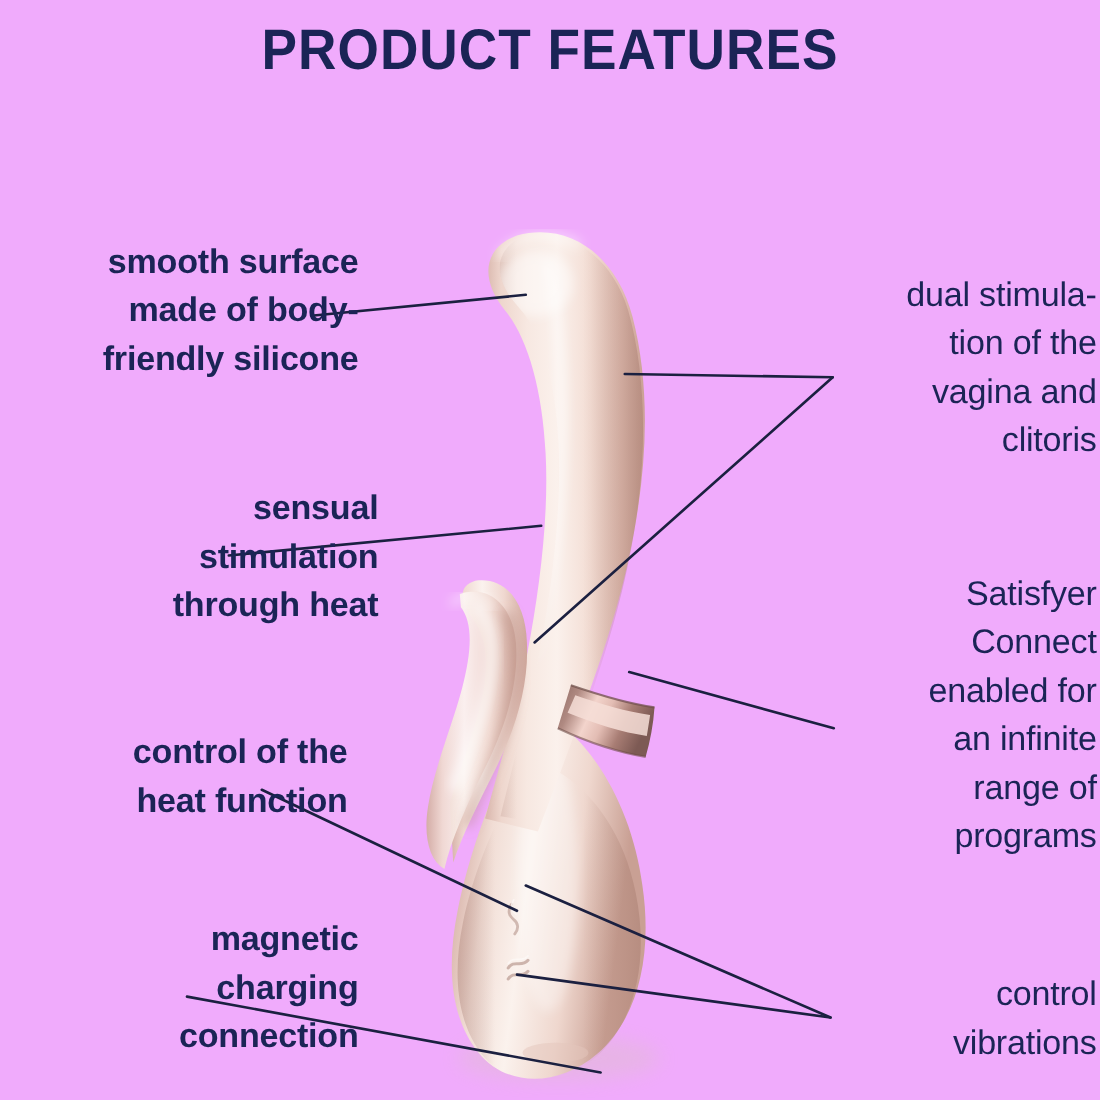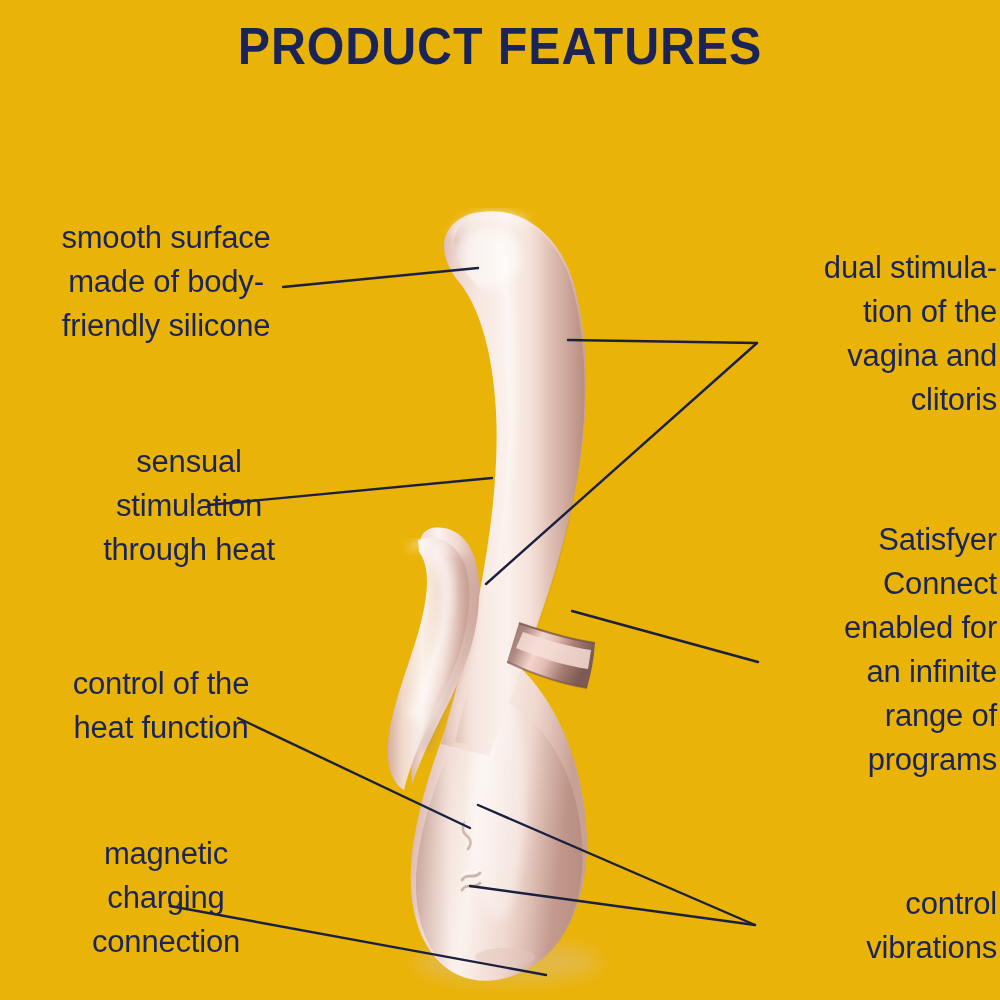--- a/index.html
+++ b/index.html
@@ -4,21 +4,21 @@
 <style>
   html, body {
     margin: 0;
     padding: 0;
     background: #ffffff;
   }
   #page {
     position: relative;
     width: 1000px;
     height: 1000px;
-    background: #eab308;
+    background: #f0abfc;
     overflow: hidden;
     font-family: "Liberation Sans", sans-serif;
     color: #1b1f47;
   }
 
   
   #title {
     position: absolute;
     top: 16px;
     left: 0;
@@ -37,21 +37,21 @@
   
   .callout {
     position: absolute;
     font-family: "Liberation Sans", sans-serif;
     font-size: 31px;
     line-height: 1.42;
     color: #1b2456;
     white-space: pre-line;
     letter-spacing: -0.2px;
   }
-  .callout.left  { text-align: center; }
+  .callout.left  { text-align: right; font-weight: bold; }
   .callout.right { text-align: right; }
 
   #label-smooth-surface   { left: 6px;  top: 216px; width: 320px; }
   #label-sensual-heat     { left: 6px;  top: 440px; width: 310px; margin-left: 28px; }
   #label-heat-control     { left: 6px;  top: 662px; width: 310px; }
   #label-magnetic-charge  { left: 6px;  top: 832px; width: 320px; }
 
   #label-dual-stim        { left: 772px; top: 246px; width: 225px; }
   #label-satisfyer-connect{ left: 772px; top: 518px; width: 225px; }
   #label-control-vib      { left: 772px; top: 882px; width: 225px; }

